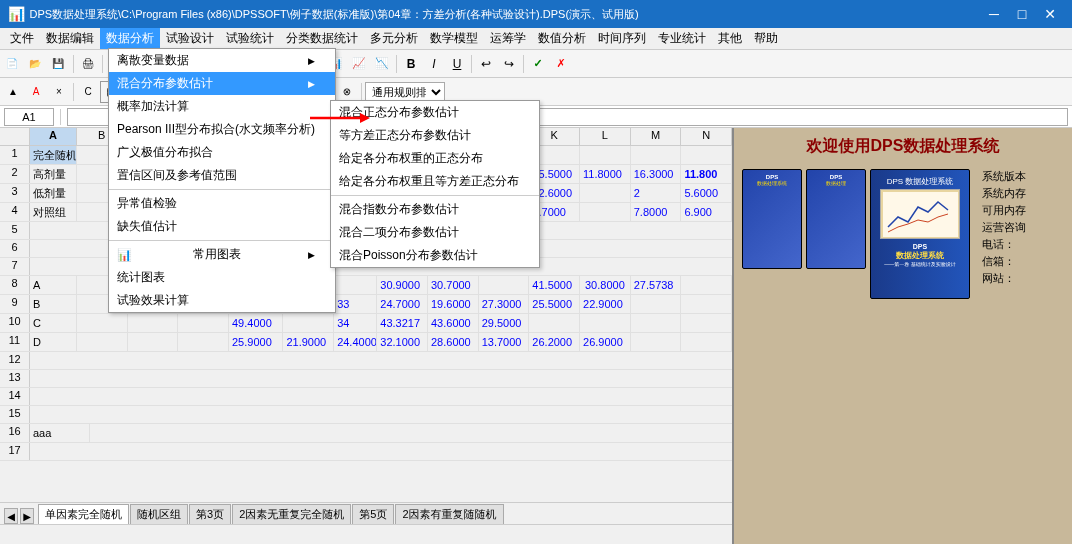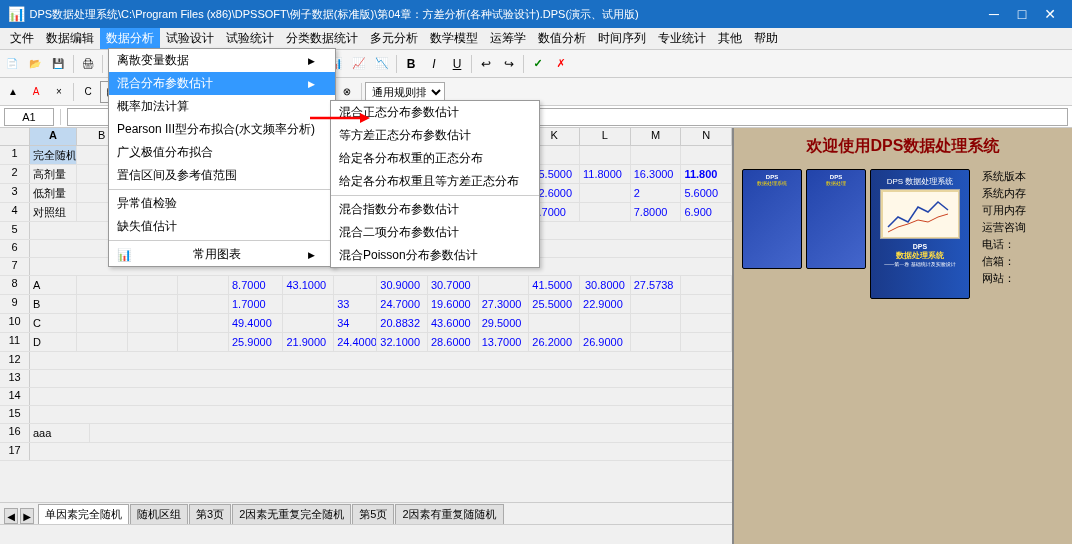--- a/index.html
+++ b/index.html
@@ -291,21 +291,21 @@
 
         <div class="grid-row">
           <div class="row-num">10</div>
           <div class="cell" style="width:60px;">C</div>
           <div class="cell" style="width:65px;"></div>
           <div class="cell" style="width:65px;"></div>
           <div class="cell" style="width:65px;"></div>
           <div class="cell cell-blue" style="width:70px;">49.4000</div>
           <div class="cell" style="width:65px;"></div>
           <div class="cell cell-blue" style="width:55px;">34</div>
-          <div class="cell cell-blue" style="width:65px;">20.8832</div>
+          <div class="cell cell-blue" style="width:65px;">43.3217</div>
           <div class="cell cell-blue" style="width:65px;">43.6000</div>
           <div class="cell cell-blue" style="width:65px;">29.5000</div>
           <div class="cell" style="width:65px;"></div>
           <div class="cell" style="width:65px;"></div>
           <div class="cell" style="width:65px;"></div>
           <div class="cell" style="width:65px;"></div>
         </div>
 
         <div class="grid-row">
           <div class="row-num">11</div>
@@ -426,20 +426,22 @@
     <div class="dropdown-item">Pearson III型分布拟合(水文频率分析)</div>
     <div class="dropdown-item">广义极值分布拟合</div>
     <div class="dropdown-item">置信区间及参考值范围</div>
     <div class="dropdown-divider"></div>
     <div class="dropdown-item">异常值检验</div>
     <div class="dropdown-item">缺失值估计</div>
     <div class="dropdown-divider"></div>
     <div class="dropdown-item has-submenu">
       <span style="margin-right:4px;">📊</span>常用图表
     </div>
+    <div class="dropdown-item">统计图表</div>
+    <div class="dropdown-item">试验效果计算</div>
   </div>
 
   <div style="position:absolute; left:310px; top:108px; pointer-events:none; z-index:300;">
     <svg width="60" height="20" viewBox="0 0 60 20">
       <line x1="0" y1="10" x2="50" y2="10" stroke="red" stroke-width="2.5"></line>
       <polygon points="50,5 60,10 50,15" fill="red"></polygon>
     </svg>
   </div>
 
   <div class="dropdown-menu" style="position:absolute; left:330px; top:100px; pointer-events:auto; min-width:200px;">

